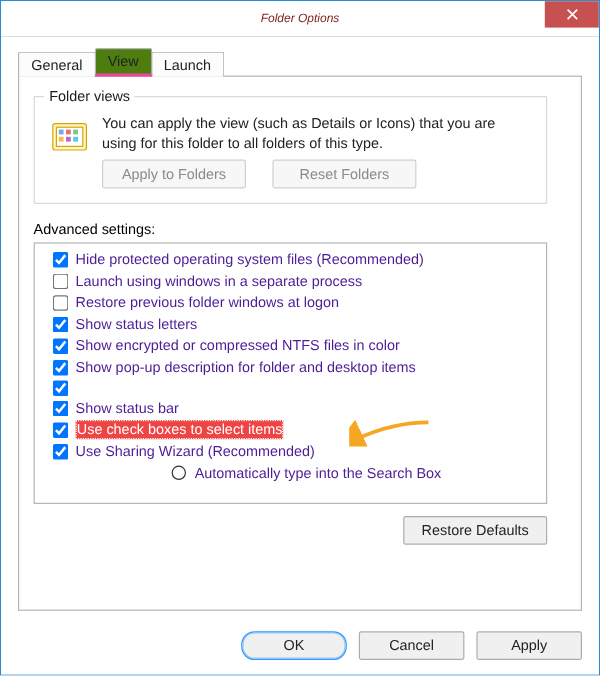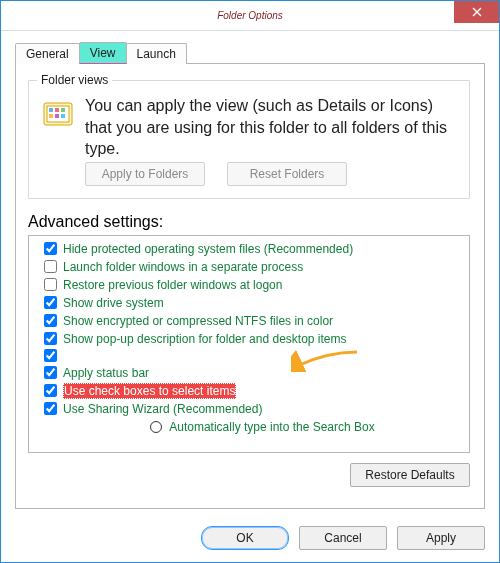--- a/index.html
+++ b/index.html
@@ -71,30 +71,30 @@
     border: 1px solid #b5b5b5;
     border-bottom: none;
     border-radius: 2px 2px 0 0;
     margin-right: -1px;
     cursor: pointer;
     color: #222;
     position: relative;
     top: 1px;
   }
   .tab.active {
-    background: #5eead4;
-    border-bottom: 1px solid #ec4899;
+    background: #4d7c0f;
+    border-bottom: 3px solid #ec4899;
     top: 1px;
     z-index: 3;
   }
 
   .tab-panel {
     border: 1px solid #b5b5b5;
     background: #fff;
-    padding: 12px 14px 12px 12px;
+    padding: 12px 28px 12px 12px;
     height: 446px;
     position: relative;
   }
 
   
   .groupbox {
     border: 1px solid #d9d9d9;
     border-radius: 1px;
     position: relative;
     padding: 14px 12px 12px 12px;
@@ -112,21 +112,21 @@
   .fv-row {
     display: flex;
     gap: 10px;
   }
   .fv-icon {
     width: 34px; height: 34px;
     flex: 0 0 34px;
     margin-top: 2px;
   }
   .fv-text {
-    font-size: 16px;
+    font-size: 12px;
     color: #222;
     line-height: 1.35;
   }
   .fv-buttons {
     display: flex;
     gap: 22px;
     margin-top: 2px;
     margin-left: 44px;
   }
   .btn {
@@ -143,21 +143,21 @@
     align-items: center;
     justify-content: center;
   }
   .btn[disabled] {
     color: #8a8a8a;
     background: #f7f7f7;
     border-color: #d0d0d0;
     cursor: default;
   }
 
-  .adv-label { font-size: 16px; margin-bottom: 4px; display: block; }
+  .adv-label { font-size: 12px; margin-bottom: 4px; display: block; }
 
   .treebox {
     border: 1px solid #b5b5b5;
     background: #fff;
     height: 218px;
     overflow-y: scroll;
     padding: 4px 4px 4px 4px;
     position: relative;
   }
   .tree { list-style: none; margin: 0; padding: 0; }
@@ -170,21 +170,21 @@
   }
   .tree li .ctrl {
     width: 14px; height: 14px;
     margin-right: 6px;
     flex: 0 0 14px;
     display: inline-flex;
     align-items: center;
     justify-content: center;
   }
   .tree li .ctrl input { margin: 0; width: 13px; height: 13px; }
-  .tree li .txt { font-size: 12px; color: #15803d; }
+  .tree li .txt { font-size: 12px; color: #4c1d95; }
   .tree li.depth1 { padding-left: 10px; }
   .tree li.depth2 { padding-left: 28px; justify-content: center; }
   .tree li.highlight .txt {
     background: #ef4444;
     color: #fff;
     outline: 1px dotted #fff;
     outline-offset: -1px;
     padding: 0 1px;
   }
 
@@ -269,33 +269,33 @@
             <li class="depth1">
               <span class="ctrl">
                 <input type="checkbox" checked="" style="">
               </span>
               <span class="txt">Hide protected operating system files (Recommended)</span>
             </li>
             <li class="depth1">
               <span class="ctrl">
                 <input type="checkbox" style="">
               </span>
-              <span class="txt">Launch folder windows in a separate process</span>
+              <span class="txt">Launch using windows in a separate process</span>
             </li>
             <li class="depth1">
               <span class="ctrl">
                 <input type="checkbox" style="">
               </span>
               <span class="txt">Restore previous folder windows at logon</span>
             </li>
             <li class="depth1">
               <span class="ctrl">
                 <input type="checkbox" checked="" style="">
               </span>
-              <span class="txt">Show drive system</span>
+              <span class="txt">Show status letters</span>
             </li>
             <li class="depth1">
               <span class="ctrl">
                 <input type="checkbox" checked="" style="">
               </span>
               <span class="txt">Show encrypted or compressed NTFS files in color</span>
             </li>
             <li class="depth1">
               <span class="ctrl">
                 <input type="checkbox" checked="" style="">
@@ -304,21 +304,21 @@
             </li>
             <li class="depth1">
               <span class="ctrl">
                 <input type="checkbox" checked="" style="">
               </span>
             </li>
             <li class="depth1">
               <span class="ctrl">
                 <input type="checkbox" checked="" style="">
               </span>
-              <span class="txt">Apply status bar</span>
+              <span class="txt">Show status bar</span>
             </li>
             <li class="depth1 highlight">
               <span class="ctrl">
                 <input type="checkbox" checked="" style="">
               </span>
               <span class="txt">Use check boxes to select items</span>
             </li>
             <li class="depth1">
               <span class="ctrl">
                 <input type="checkbox" checked="" style="">

